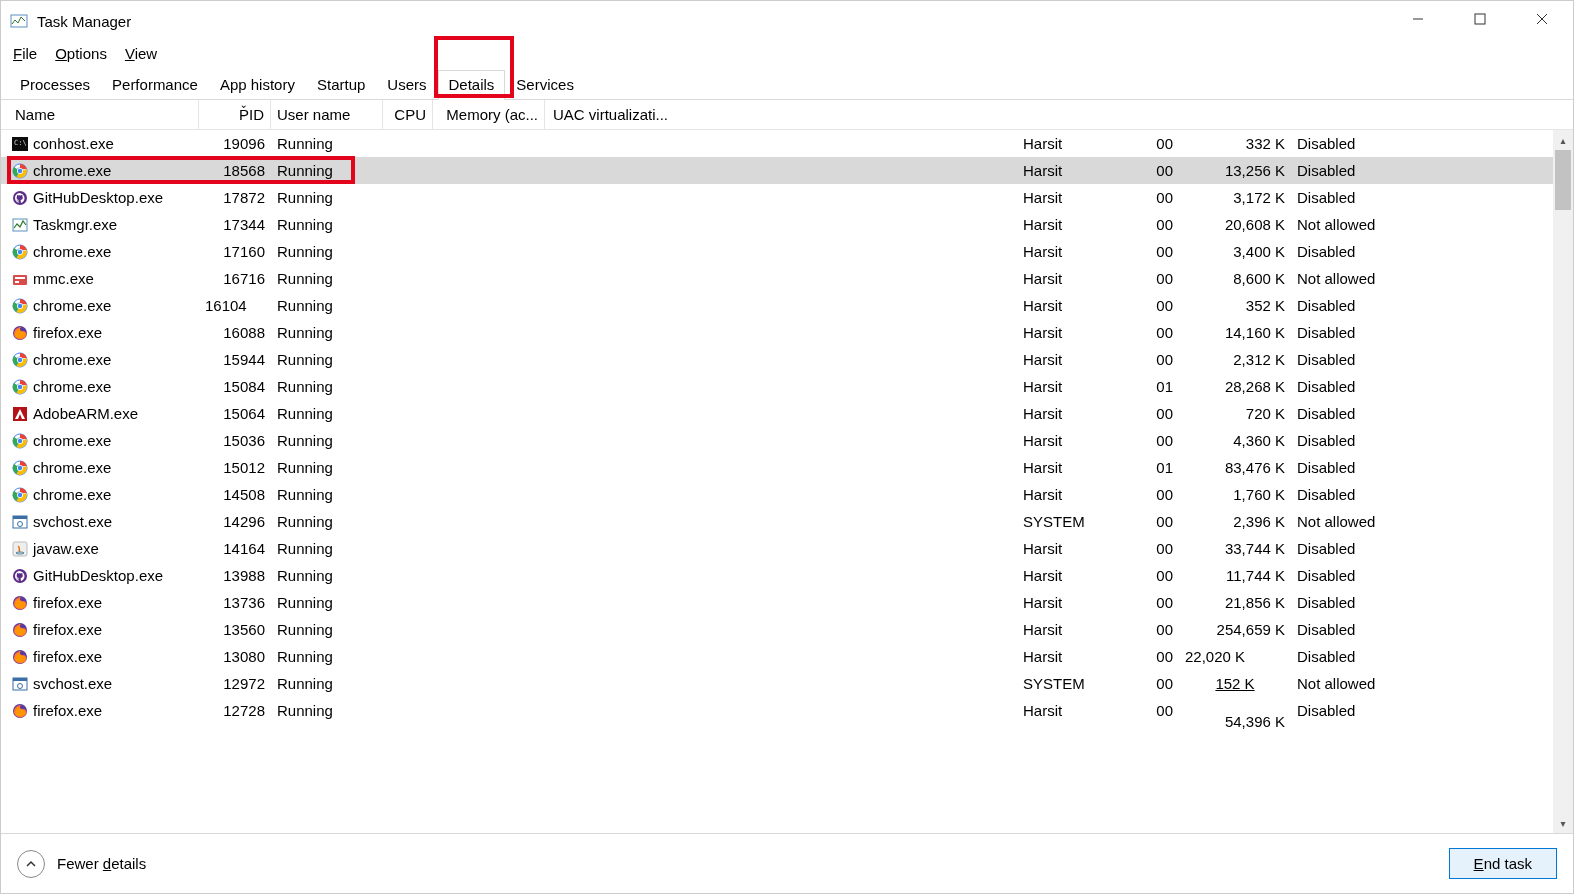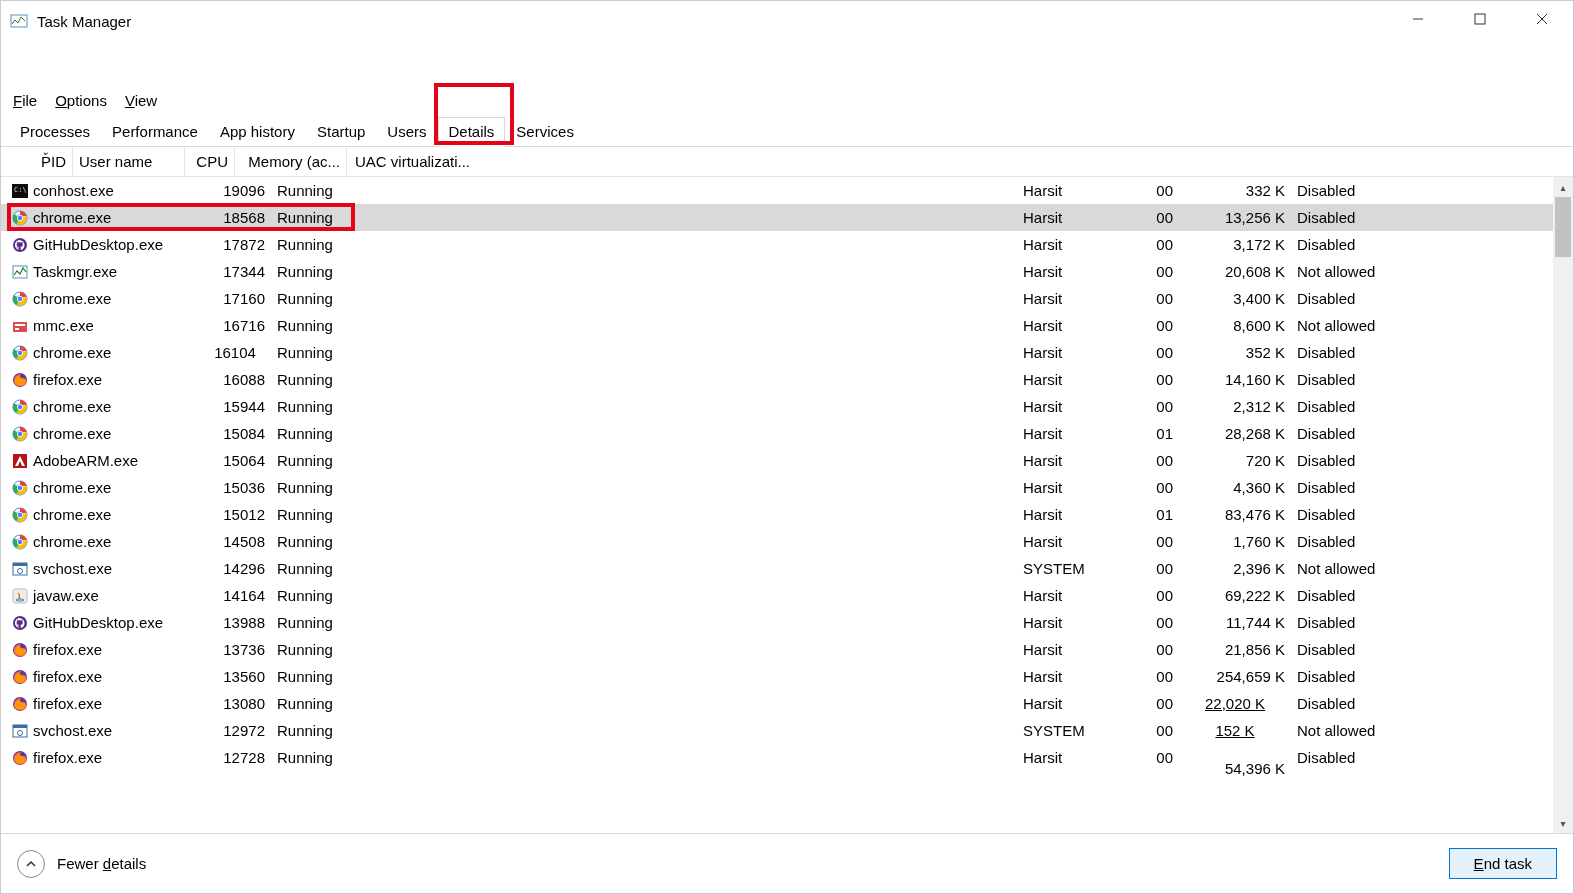--- a/index.html
+++ b/index.html
@@ -34,21 +34,20 @@
   }
   .win-controls div {
     width: 62px; height: 36px;
     display: flex; align-items: center; justify-content: center;
     font-size: 14px; color: #333;
   }
   .menubar {
     display: flex; gap: 18px;
     padding: 4px 12px 6px 12px;
     font-size: 15px;
-    margin-top: 47px;
   }
   .menubar span { cursor: default; }
   .menubar .accel { text-decoration: underline; }
   .tabstrip {
     display: flex;
     border-bottom: 1px solid #d9d9d9;
     padding: 0 8px;
     height: 32px;
     align-items: flex-end;
   }
@@ -219,20 +218,21 @@
     <div class="tab">Performance</div>
     <div class="tab">App history</div>
     <div class="tab">Startup</div>
     <div class="tab">Users</div>
     <div class="tab active" style="position: relative;">Details<div class="highlight-details"></div></div>
     <div class="tab">Services</div>
   </div>
 
 <div class="grid">
   <div class="colheaders">
+    <div class="col c-name">Name</div>
     <div class="col c-pid" style="position:relative;">
       <span>PID</span>
       <span class="sort-arrow" style="right:22px;">⌄</span>
     </div>
     <div class="col c-user">User name</div>
     <div class="col c-cpu right">CPU</div>
     <div class="col c-mem right">Memory (ac...</div>
     <div class="col c-uac">UAC virtualizati...</div>
     <div style="width:20px;"></div>
   </div>
@@ -367,21 +367,21 @@
               <circle cx="8" cy="8" r="3.5" fill="#4285f4"></circle>
               <path d="M8 1 A7 7 0 0 1 14.6 6 L8 6 Z" fill="#ea4335"></path>
               <path d="M14.6 6 A7 7 0 0 1 4.5 14 L8 8 Z" fill="#fbbc05"></path>
               <path d="M4.5 14 A7 7 0 0 1 2 4 L8 8 Z" fill="#34a853"></path>
               <circle cx="8" cy="8" r="3" fill="#fff"></circle>
               <circle cx="8" cy="8" r="2.2" fill="#4285f4"></circle>
             </svg>
           </span>
           <span>chrome.exe</span>
         </div>
-        <div class="cell c-pid" style="text-align:center;">16104</div>
+        <div class="cell c-pid" style="text-align:left;">16104</div>
         <div class="cell c-status">Running</div>
         <div class="cell c-user">Harsit</div>
         <div class="cell c-cpu" style="text-align:right;">00</div>
         <div class="cell c-mem" style="text-align:right;">352 K</div>
         <div class="cell c-uac">Disabled</div>
       </div>
       <div class="row">
         <div class="cell c-name">
           <span class="proc-icon">
             <svg width="16" height="16" viewBox="0 0 16 16">
@@ -552,21 +552,21 @@
               <path d="M6 5 C9 7 6 9 8 11" stroke="#e76f00" stroke-width="1.5" fill="none"></path>
               <ellipse cx="8" cy="12" rx="4" ry="1" fill="none" stroke="#5382a1"></ellipse>
             </svg>
           </span>
           <span>javaw.exe</span>
         </div>
         <div class="cell c-pid" style="text-align:right;">14164</div>
         <div class="cell c-status">Running</div>
         <div class="cell c-user">Harsit</div>
         <div class="cell c-cpu" style="text-align:right;">00</div>
-        <div class="cell c-mem" style="text-align:right;">69,222 K</div>
+        <div class="cell c-mem" style="text-align:right;">33,744 K</div>
         <div class="cell c-uac">Disabled</div>
       </div>
       <div class="row">
         <div class="cell c-name">
           <span class="proc-icon">
             <svg width="16" height="16" viewBox="0 0 16 16">
               <circle cx="8" cy="8" r="7" fill="#5b2d89"></circle>
               <path d="M8 3c-2.8 0-5 2.2-5 5 0 2.2 1.4 4 3.4 4.7.2 0 .3-.1.3-.3v-1c-1.4.3-1.7-.6-1.7-.6-.2-.5-.5-.7-.5-.7-.4-.3 0-.3 0-.3.5 0 .7.5.7.5.4.7 1.1.5 1.4.4 0-.3.2-.5.3-.6-1.1-.1-2.3-.6-2.3-2.5 0-.5.2-1 .5-1.3 0-.1-.2-.6 0-1.3 0 0 .4-.1 1.4.5.4-.1.8-.2 1.2-.2s.8 0 1.2.2c1-.6 1.4-.5 1.4-.5.3.7.1 1.2 0 1.3.3.3.5.8.5 1.3 0 1.9-1.2 2.4-2.3 2.5.2.2.3.5.3 1v1.5c0 .1.1.3.3.3 2-.7 3.4-2.5 3.4-4.7 0-2.8-2.2-5-5-5z" fill="#fff"></path>
             </svg>
           </span>
@@ -623,21 +623,21 @@
               <path d="M2 9 C2 4 6 2 9 2 C7 4 8 6 11 6 C14 6 15 9 14 11 C13 14 9 15 6 14 C3 13 2 11 2 9 Z" fill="#ff7139"></path>
               <path d="M3 10 C3 7 5 4 8 4 C7 6 9 7 11 7 C13 7 14 9 13 11 C12 13 9 14 6 13 C4 12 3 11 3 10 Z" fill="#ff9500"></path>
             </svg>
           </span>
           <span>firefox.exe</span>
         </div>
         <div class="cell c-pid" style="text-align:right;">13080</div>
         <div class="cell c-status">Running</div>
         <div class="cell c-user">Harsit</div>
         <div class="cell c-cpu" style="text-align:right;">00</div>
-        <div class="cell c-mem" style="text-align:center;text-decoration:underline;">22,020 K</div>
+        <div class="cell c-mem" style="text-align:left;">22,020 K</div>
         <div class="cell c-uac">Disabled</div>
       </div>
       <div class="row">
         <div class="cell c-name">
           <span class="proc-icon">
             <svg width="16" height="16" viewBox="0 0 16 16">
               <rect x="1" y="2" width="14" height="12" fill="#fff" stroke="#3a6ea5"></rect>
               <rect x="1" y="2" width="14" height="3" fill="#3a6ea5"></rect>
               <circle cx="8" cy="10" r="2.5" fill="none" stroke="#3a6ea5"></circle>
             </svg>

